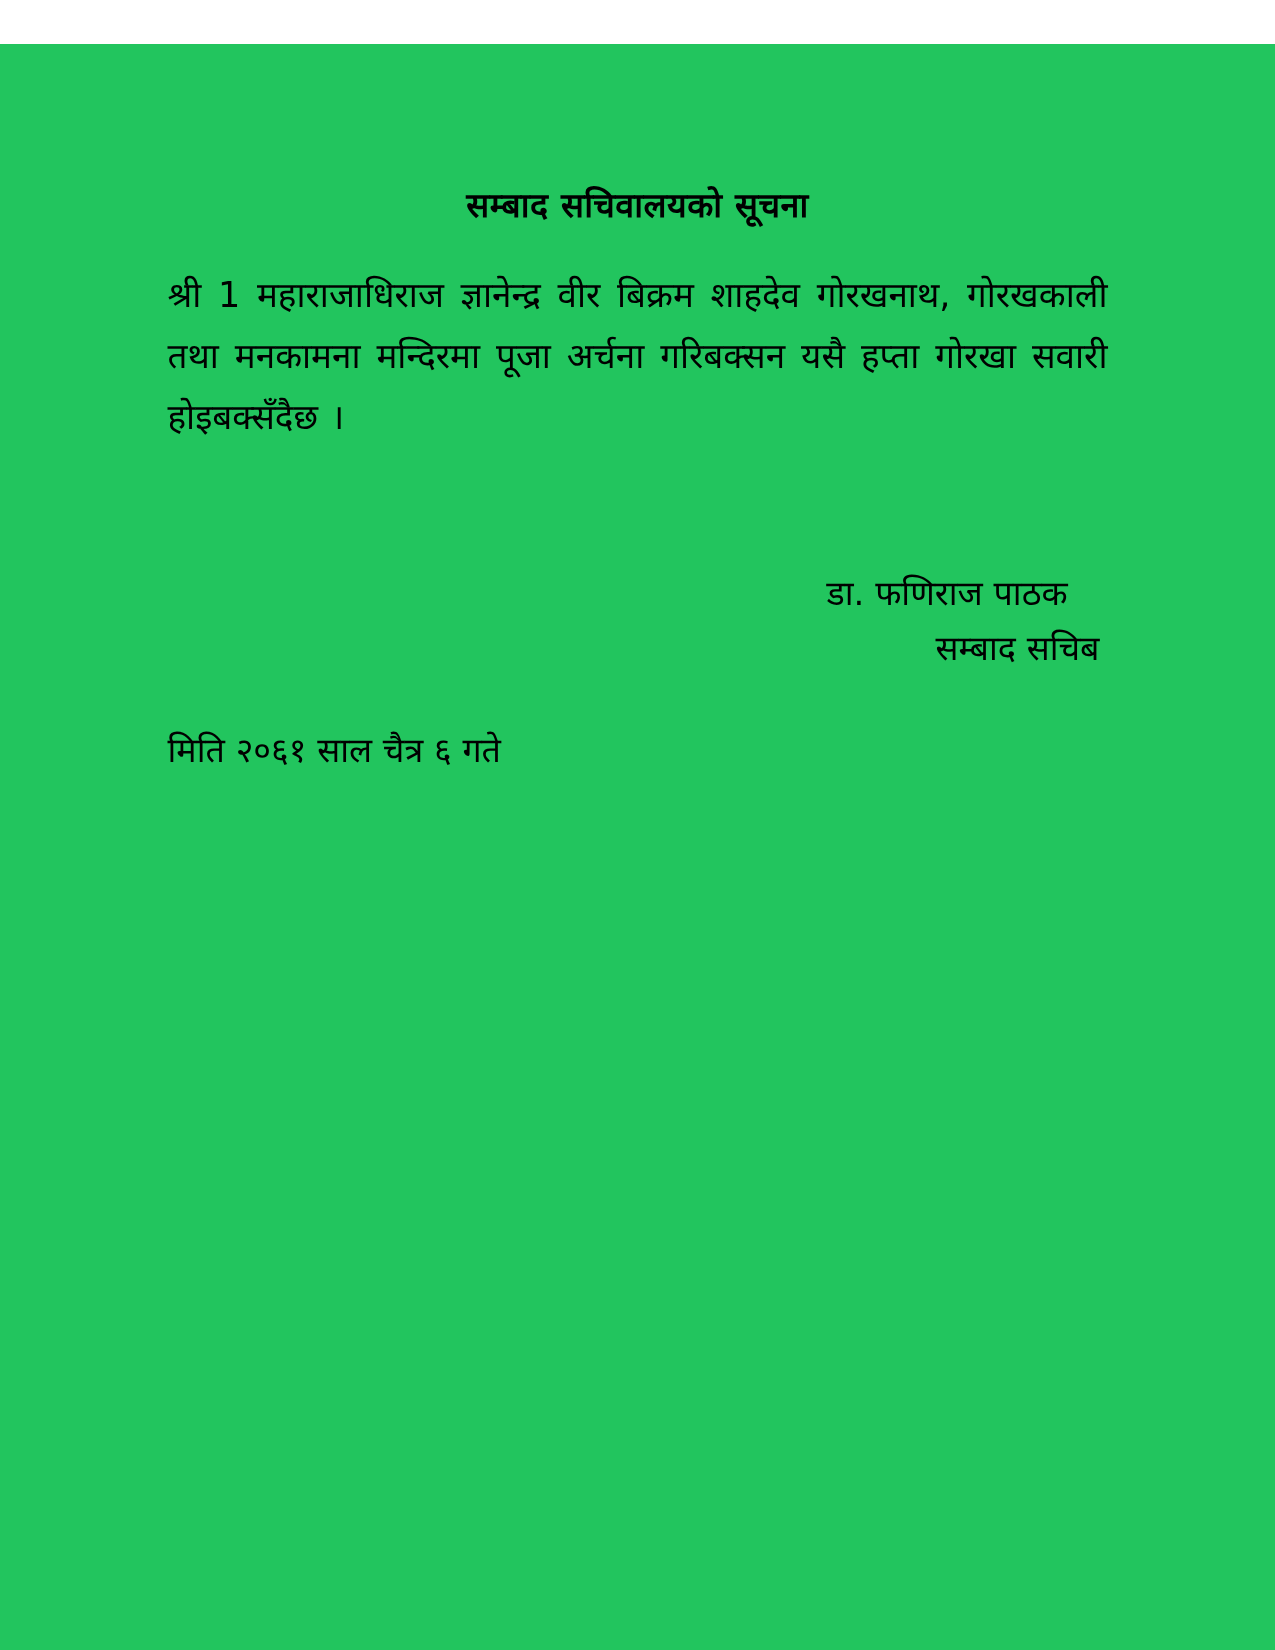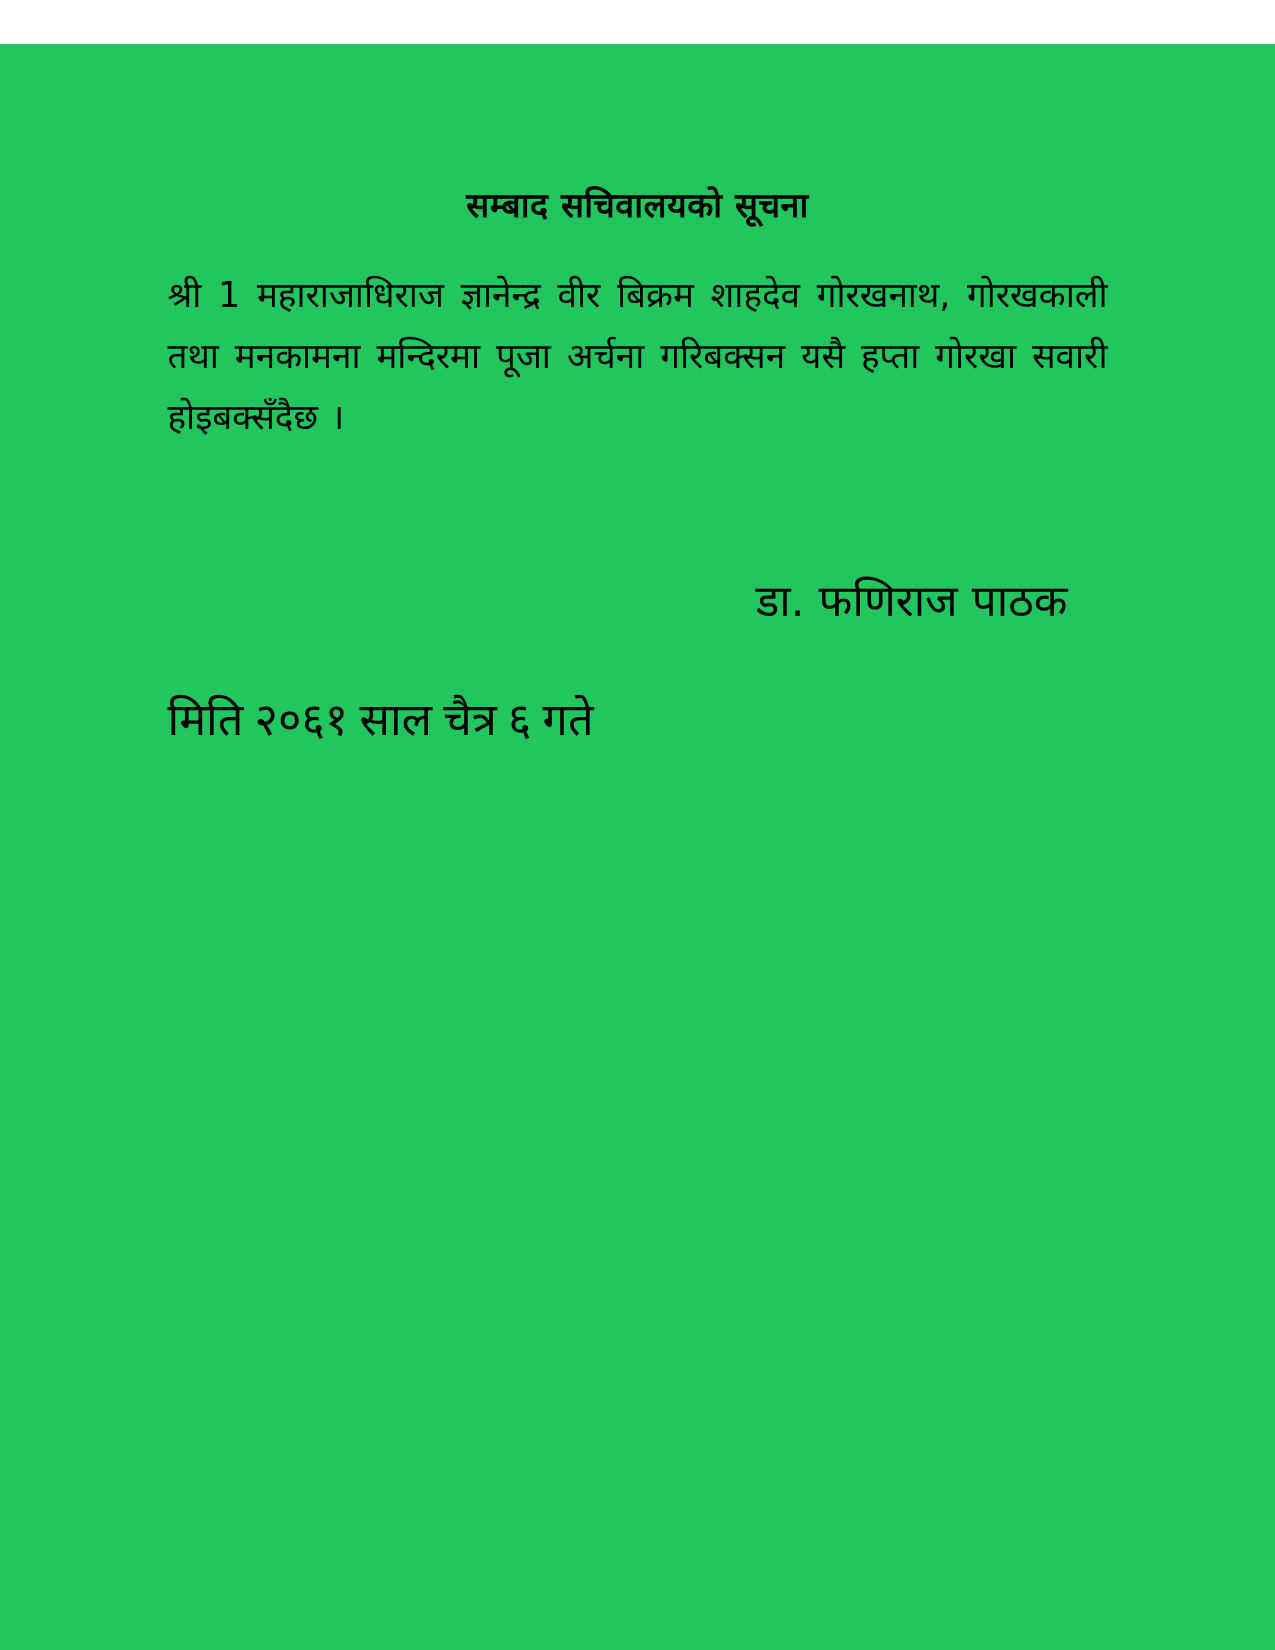--- a/index.html
+++ b/index.html
@@ -45,56 +45,56 @@
     margin: 0;
     word-spacing: 2px;
   }
   .signature-block {
     width: 940px;
     margin: 0 auto;
     padding-top: 118px;
     text-align: right;
   }
   .sig-name {
-    font-size: 44px;
+    font-size: 34px;
     line-height: 1.6;
     margin: 0;
     padding-right: 40px;
   }
   .sig-role {
     font-size: 34px;
     line-height: 1.6;
     margin: 0;
     padding-right: 8px;
   }
   .date-block {
     width: 940px;
     margin: 0 auto;
     padding-top: 50px;
     text-align: left;
   }
   .date-line {
-    font-size: 45px;
+    font-size: 34px;
     line-height: 1.5;
     margin: 0;
-    font-family: Liberation Serif, serif;
   }
 </style>
 </head>
 <body>
 
 <div class="page">
 
   <h1 class="doc-title">सम्बाद सचिवालयको सूचना</h1>
 
   <div class="body-block">
     <p class="body-para">श्री 1 महाराजाधिराज ज्ञानेन्द्र वीर बिक्रम शाहदेव गोरखनाथ, गोरखकाली तथा मनकामना मन्दिरमा पूजा अर्चना गरिबक्सन यसै हप्ता गोरखा सवारी होइबक्सँदैछ ।</p>
   </div>
 
   <div class="signature-block">
     <p class="sig-name">डा. फणिराज पाठक</p>
+    <p class="sig-role">सम्बाद सचिब</p>
   </div>
 
   <div class="date-block">
     <p class="date-line">मिति २०६१ साल चैत्र ६ गते</p>
   </div>
 
 </div>
 
 </body></html>

